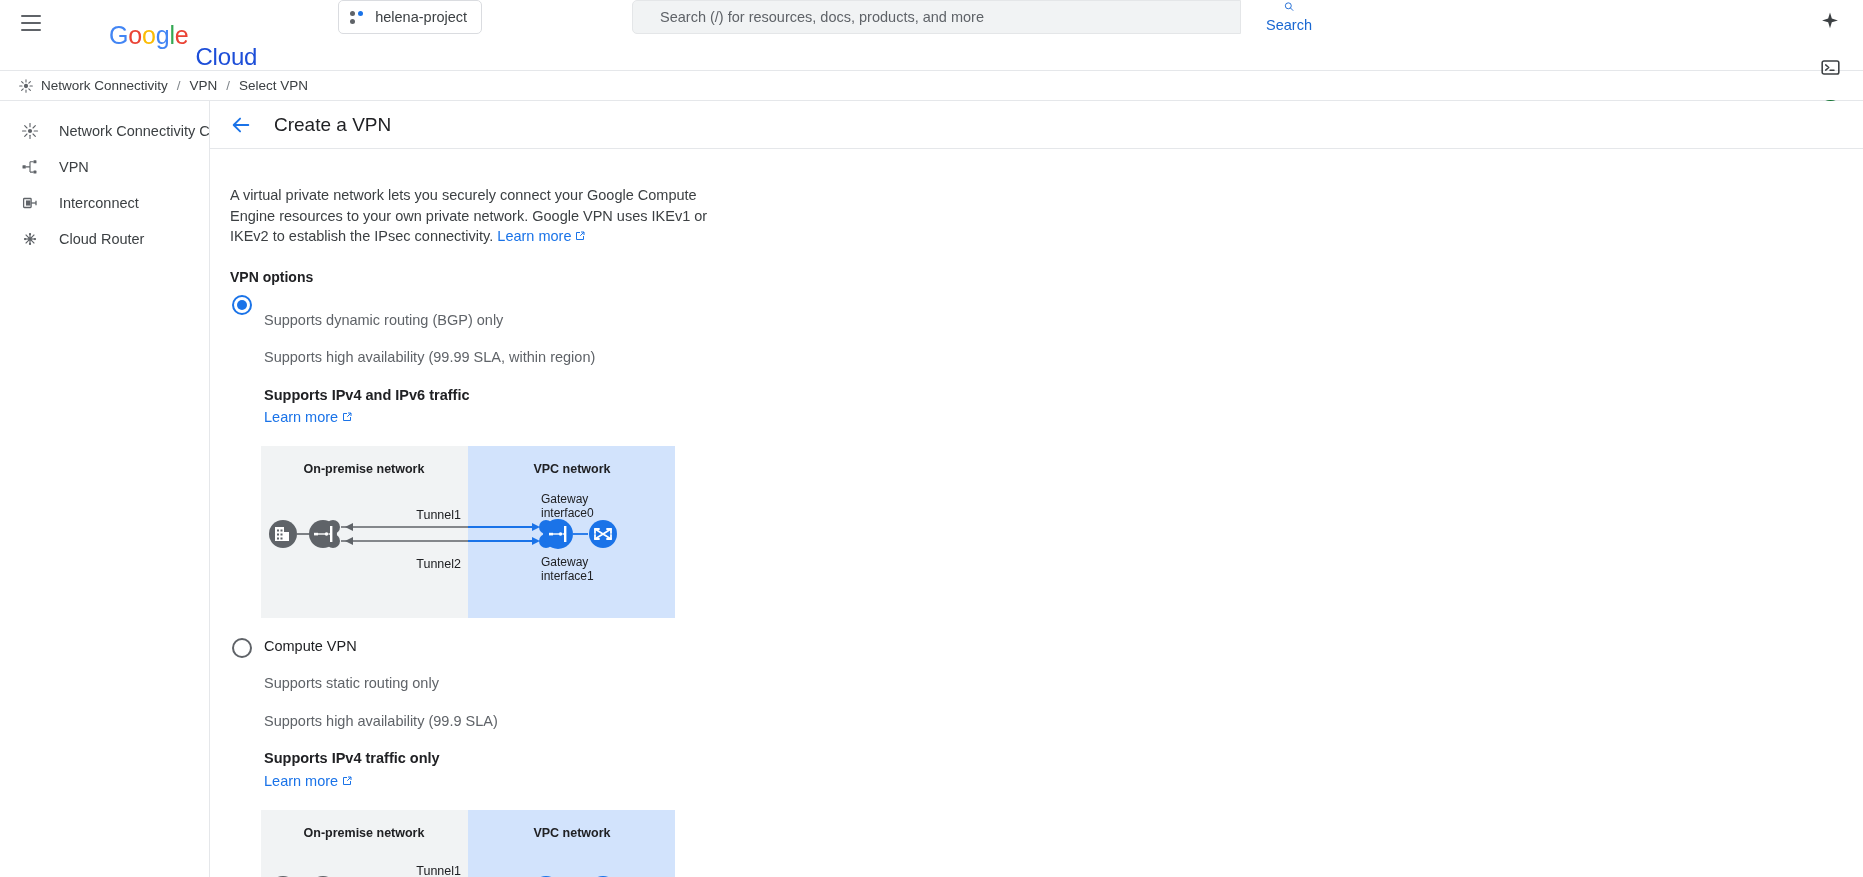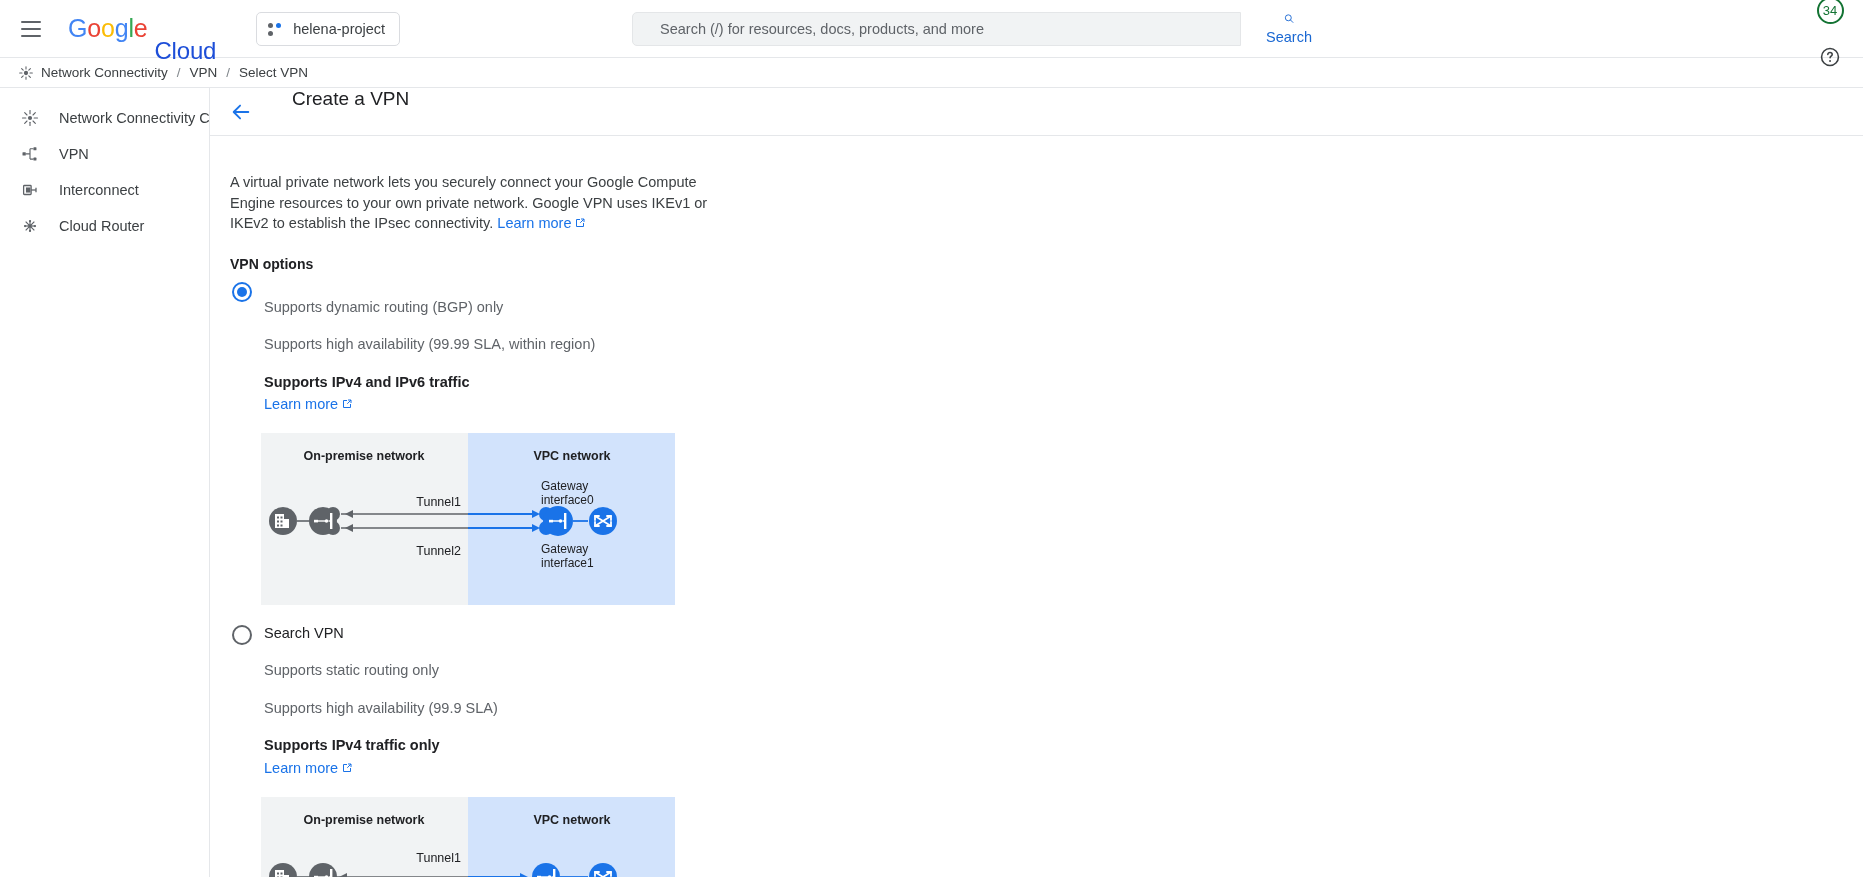--- a/index.html
+++ b/index.html
@@ -7,26 +7,26 @@
     margin: 0; padding: 0;
     width: 1863px; height: 877px;
     background: #ffffff;
     font-family: "Liberation Sans", sans-serif;
     color: #202124;
     overflow: hidden;
   }
 
   
   .topbar {
-    height: 58px;
+    height: 71px;
     display: flex;
-    align-items: center;
     border-bottom: 1px solid #e5e7ea;
     background: #fff;
     position: relative;
+    gap: 41px;
   }
   .hamburger {
     width: 46px; height: 46px;
     margin-left: 8px;
     display: flex; flex-direction: column;
     align-items: center; justify-content: center;
     gap: 5px; cursor: pointer; border-radius: 50%;
   }
   .hamburger span {
     display: block; width: 20px; height: 2px; background: #5f6368; border-radius: 1px;
@@ -163,22 +163,22 @@
     cursor: pointer;
     white-space: nowrap;
     overflow: hidden;
   }
   .nav-ico { width: 19px; height: 19px; flex: none; display:flex; align-items:center; justify-content:center; }
 
   .content { flex: 1; background: #fff; position: relative; }
 
   .page-head {
     height: 48px;
-    display: flex; 
-    gap: 40px;
+    display: flex; align-items: center;
+    gap: 22px;
     padding-left: 20px;
     border-bottom: 1px solid #e5e7ea;
   }
   .back-arrow { cursor: pointer; display:flex; align-items:center; }
   .page-title { font-size: 19px; color: #202124; }
 
   .panel { padding: 36px 0 0 20px; }
 
   .desc {
     font-size: 14.5px;
@@ -514,21 +514,21 @@
             <path d="M350 93 L350 89 M350 93 L346 93" stroke="#ffffff" stroke-width="1.8" stroke-linecap="round"></path>
             <path d="M350 83 L346 83 M350 83 L350 87" stroke="#ffffff" stroke-width="1.8" stroke-linecap="round"></path>
             <path d="M334 93 L338 93 M334 93 L334 89" stroke="#ffffff" stroke-width="1.8" stroke-linecap="round"></path>
           </g>
         </svg>
       </div>
 
       <div class="radio-row" style="margin-top:18px;">
         <div class="radio"></div>
         <div>
-          <div class="opt-title">Search VPN</div>
+          <div class="opt-title">Compute VPN</div>
           <div class="opt-sub">Supports static routing only</div>
           <div class="opt-sub">Supports high availability (99.9 SLA)</div>
           <div class="opt-sub strong">Supports IPv4 traffic only</div>
           <div class="opt-learn">
             <span class="lnk"><span>Learn more</span><svg class="ext-ico" width="12" height="12" viewBox="0 0 24 24">
                   <path d="M5 5 H12 M5 5 V19 H19 V12" fill="none" stroke="#1a73e8" stroke-width="2"></path>
                   <path d="M14 4 H20 V10" fill="none" stroke="#1a73e8" stroke-width="2"></path>
                   <path d="M20 4 L12.5 11.5" stroke="#1a73e8" stroke-width="2"></path>
                 </svg></span>
           </div>

